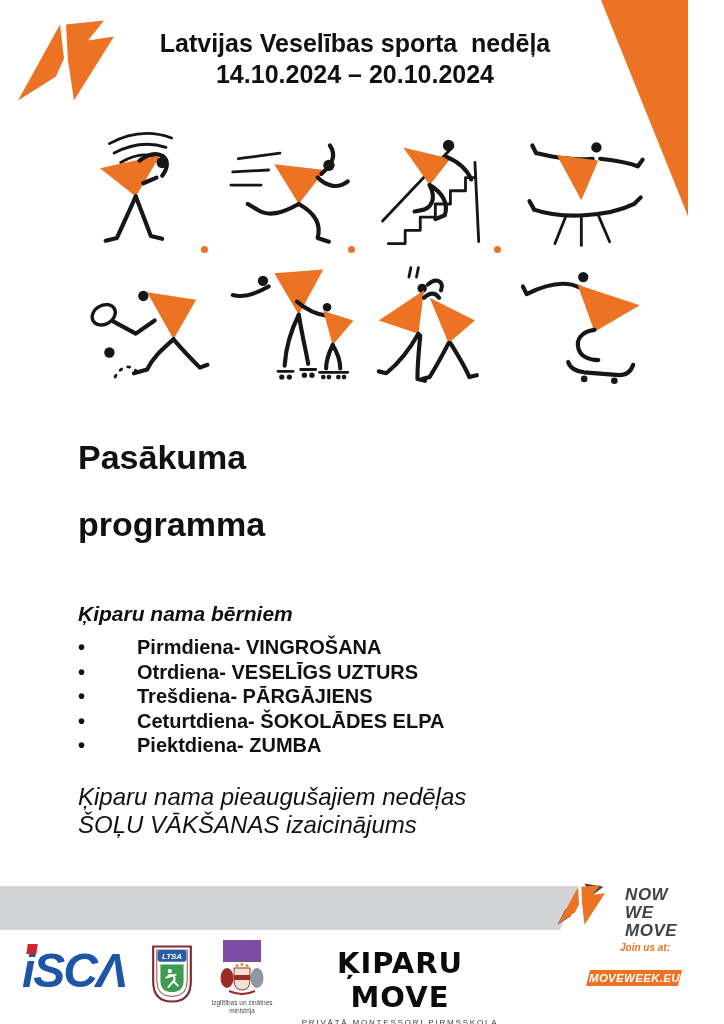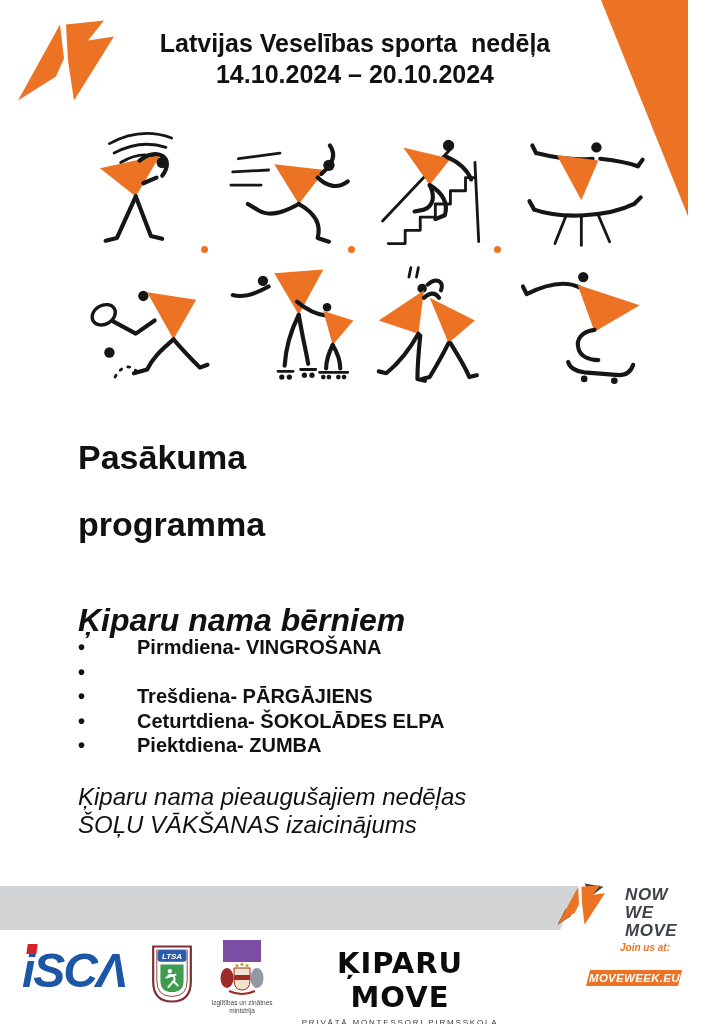--- a/index.html
+++ b/index.html
@@ -21,21 +21,21 @@
   .figcell{display:flex;align-items:center;justify-content:center;}
   .fig{width:132px;height:132px;}
   .fig path,.fig polyline{fill:none;stroke:#161616;stroke-width:4.4;stroke-linecap:round;stroke-linejoin:round;}
   .fig .thin{stroke-width:3;}
   .fig ellipse{fill:none;stroke:#161616;stroke-width:3.5;}
   .fig .tri{fill:#EC7323;stroke:none;}
   .fig .dot{fill:#161616;stroke:none;}
   .sep-dot{width:7px;height:7px;border-radius:50%;background:#EC7323;z-index:2;}
   
   #main-heading{left:78px;top:424px;font-size:34px;line-height:67px;font-weight:bold;z-index:2;}
-  #kids-heading{left:78px;top:602px;font-size:32px;font-weight:bold;font-style:italic;z-index:2;}
+  #kids-heading{left:78px;top:602px;font-size:21px;font-weight:bold;font-style:italic;z-index:2;}
   #day-list{left:78px;top:635px;z-index:2;list-style:none;margin:0;padding:0;}
   #day-list li{display:flex;font-size:20px;font-weight:bold;line-height:24.5px;}
   #day-list .blt{width:59px;font-size:20px;}
   #adults-block{left:78px;top:783px;font-size:24px;line-height:28px;font-weight:normal;font-style:italic;z-index:2;}
   
   #nwm{left:556px;top:880px;width:150px;z-index:2;}
   #nwm-top{display:flex;align-items:flex-start;}
   #nwm-arrow{width:52px;height:46px;margin-top:2px;}
   #nwm-arrow .dk{fill:#3E4347;} #nwm-arrow .or{fill:#EC7323;}
   #nwm-text{margin-left:20px;font-style:italic;font-weight:bold;color:#3E4347;
@@ -198,20 +198,21 @@
 
   <div id="kids-heading" class="abs">Ķiparu nama bērniem</div>
 
   <ul id="day-list" class="abs">
     <li>
       <span class="blt">•</span>
       <span>Pirmdiena- VINGROŠANA</span>
     </li>
     <li>
       <span class="blt">•</span>
+      <span>Otrdiena- VESELĪGS UZTURS</span>
     </li>
     <li>
       <span class="blt">•</span>
       <span>Trešdiena- PĀRGĀJIENS</span>
     </li>
     <li>
       <span class="blt">•</span>
       <span>Ceturtdiena- ŠOKOLĀDES ELPA</span>
     </li>
     <li>

